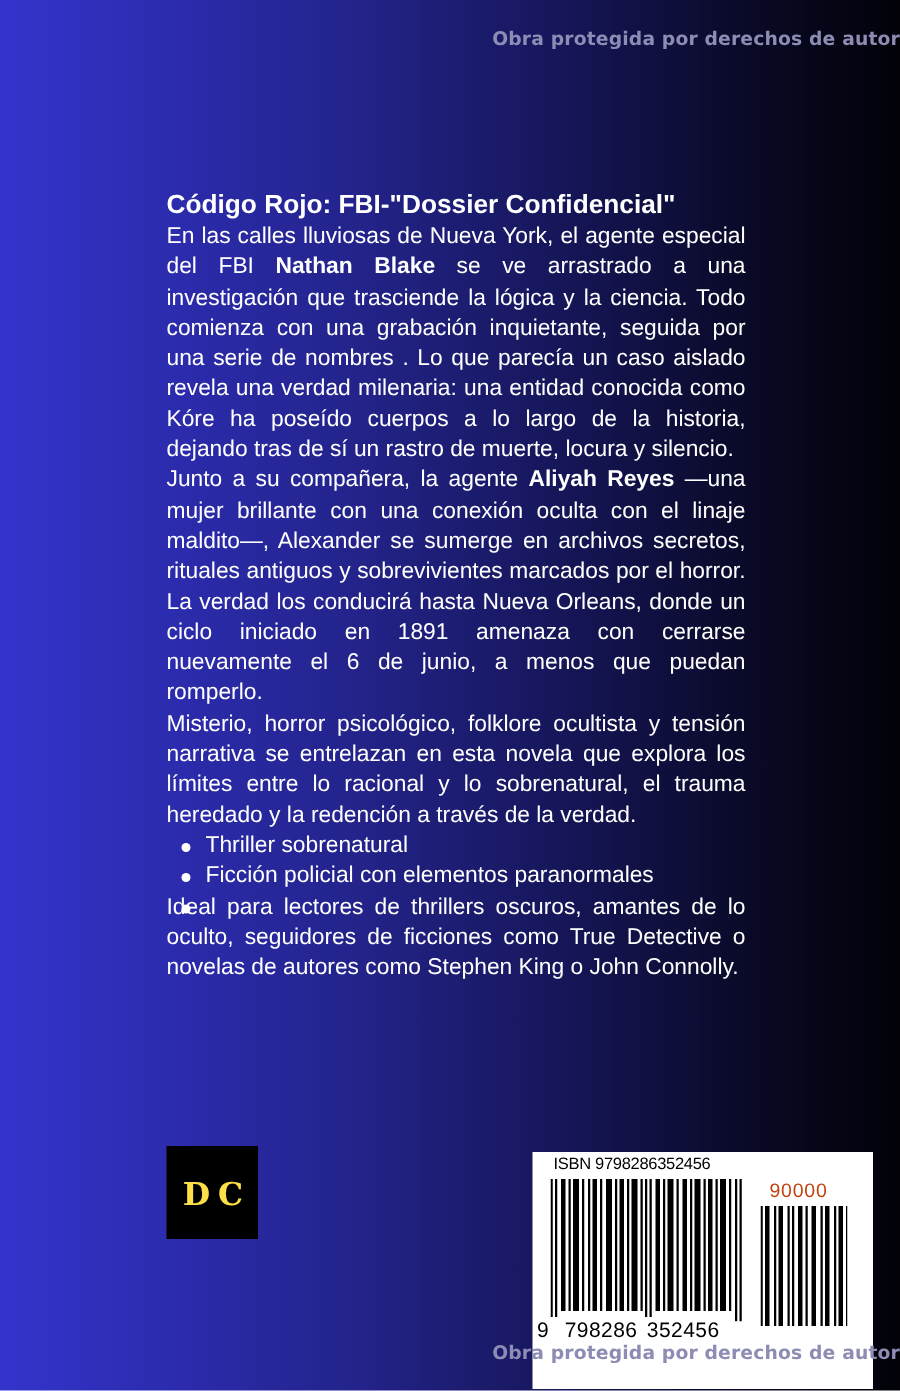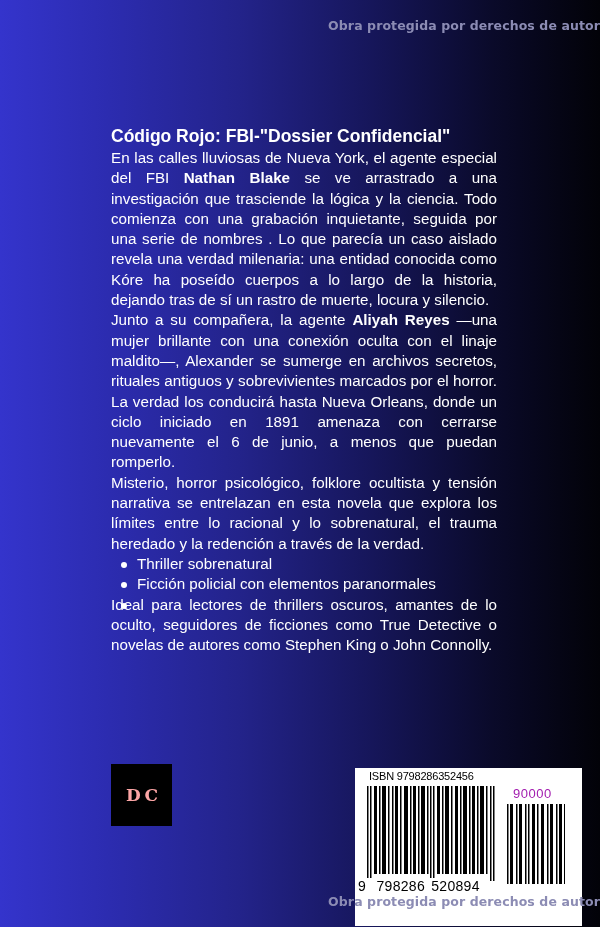--- a/index.html
+++ b/index.html
@@ -30,34 +30,34 @@
   .cat-list li { position: relative; padding-left: 26px; }
   .cat-list li .bullet {
     position: absolute; left: 10px; top: 8px; width: 6px; height: 6px;
     border-radius: 50%; background: #ffffff;
   }
   .logo {
     position: absolute; left: 111px; top: 764px; width: 61px; height: 62px;
     background: #000000; display: flex; align-items: center; justify-content: center;
   }
   .logo-text {
-    font-family: "DejaVu Serif", serif; font-weight: bold; font-size: 17px;
-    color: #fca5a5; letter-spacing: -1px;
+    font-family: "DejaVu Serif", serif; font-weight: bold; font-size: 21px;
+    color: #fde047; letter-spacing: -1px;
   }
   .barcode-box {
     position: absolute; left: 355px; top: 768px; width: 227px; height: 158px;
     background: #ffffff;
   }
   .isbn-label {
     position: absolute; left: 14px; top: 2px; font-family: "Liberation Sans", sans-serif;
     font-size: 11px; color: #000; letter-spacing: -0.2px;
   }
   .price-code {
     position: absolute; left: 158px; top: 18px; font-family: "Liberation Sans", sans-serif;
-    font-size: 13px; color: #a21caf; letter-spacing: 0.5px;
+    font-size: 13px; color: #c2410c; letter-spacing: 0.5px;
   }
   .bars-main { position: absolute; left: 12px; top: 18px; width: 130px; height: 95px; }
   .bars-addon { position: absolute; left: 152px; top: 36px; width: 58px; height: 80px; }
   .bar-digits {
     position: absolute; left: 2px; top: 110px; font-family: "Liberation Sans", sans-serif;
     font-size: 14px; color: #000; background: #fff; letter-spacing: 0.3px;
     white-space: pre;
   }
   .bar-digits span { background: #fff; padding: 0 1px; }
 </style>
@@ -132,16 +132,16 @@
       <rect x="25" y="0" width="3" height="80"></rect>
         <rect x="30" y="0" width="1.5" height="80"></rect>
       <rect x="34" y="0" width="3" height="80"></rect>
         <rect x="40" y="0" width="1.5" height="80"></rect>
       <rect x="43" y="0" width="3" height="80"></rect>
         <rect x="49" y="0" width="1.5" height="80"></rect>
       <rect x="52" y="0" width="3" height="80"></rect>
         <rect x="57" y="0" width="1" height="80"></rect>
     </g>
   </svg>
-  <div class="bar-digits"><span>9</span>  <span>798286</span> <span>520894</span></div>
+  <div class="bar-digits"><span>9</span>  <span>798286</span> <span>352456</span></div>
 </div>
 
 <div class="watermark wm-bottom">Obra protegida por derechos de autor</div>
 
 </body></html>

